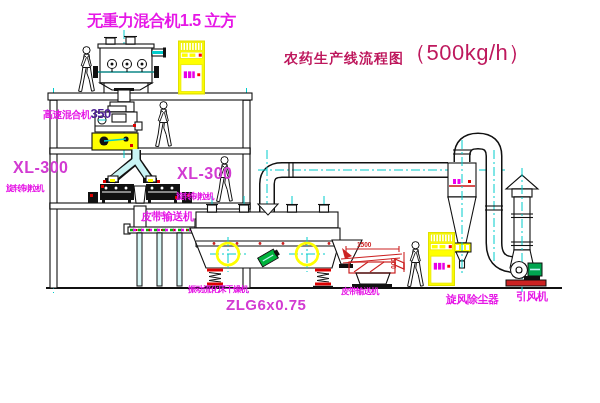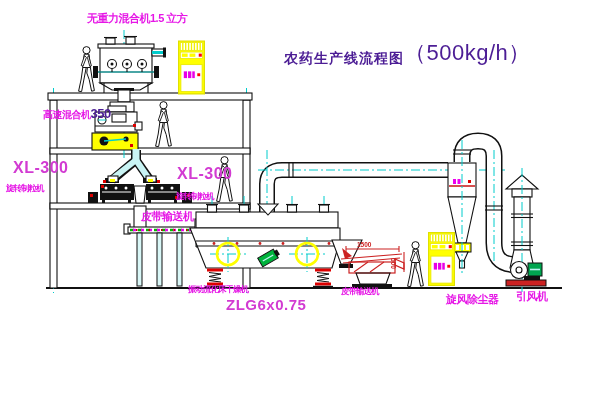--- a/index.html
+++ b/index.html
@@ -3,21 +3,21 @@
 <meta charset="utf-8">
 <style>
   html,body{margin:0;padding:0;background:#fff;}
   #stage{position:relative;width:600px;height:403px;background:#ffffff;overflow:hidden;
          font-family:"Liberation Sans",sans-serif;}
   #stage svg{position:absolute;left:0;top:0;}
   .lbl{position:absolute;font-weight:bold;color:#e617e6;white-space:nowrap;line-height:1;}
   .lbl.small{font-size:11px;letter-spacing:-0.5px;}
   .lbl.tiny{font-size:8.5px;letter-spacing:-1px;}
   .lbl.model{font-size:16px;font-weight:bold;color:#d23bd2;letter-spacing:0.5px;}
-  .lbl.red{color:#4c1d95;}
+  .lbl.red{color:#be185d;}
   .lbl.dim{font-size:6.5px;font-weight:bold;color:#cc2222;letter-spacing:0;}
   .title-cn{font-size:14px;letter-spacing:1px;position:relative;top:3px;}
   .title-cap{font-size:22px;font-weight:normal;letter-spacing:0.5px;}
   .num-cyan{color:#4c1d95;font-size:13px;}
   
   .blk{fill:#fff;stroke:#111;stroke-width:1.1;}
   .blkl{fill:none;stroke:#111;stroke-width:1.1;}
   .solid{fill:#111;stroke:none;}
   .cl{fill:none;stroke:#00cccc;stroke-width:1;stroke-dasharray:9 3 2 3;}
   .redl{fill:none;stroke:#cc2222;stroke-width:1.1;}
@@ -308,21 +308,21 @@
     <line x1="530" y1="269.5" x2="540" y2="269.5" stroke="#bdf2f2" stroke-width="1.6"></line>
     <rect class="solid" x="524" y="276" width="16" height="4"></rect>
     <rect x="506" y="280" width="40" height="6" fill="#cc2222" stroke="#111" stroke-width="1"></rect>
   </g>
 
   <g>
         <use href="#sym-cabinet" x="428" y="231" width="27" height="56"></use>
       </g>
 </svg>
 
-  <div class="lbl" style="left:87px;top:13px;font-size:11px;letter-spacing:-0.5px;">无重力混合机1.5 立方</div>
+  <div class="lbl" style="left:87px;top:13px;font-size:16px;letter-spacing:-0.5px;">无重力混合机1.5 立方</div>
 
   <div class="lbl red" style="left:284px;top:42px;">
     <span class="title-cn">农药生产线流程图</span><span class="title-cap">（500kg/h）</span>
   </div>
 
   <div class="lbl" style="left:43px;top:107px;font-size:10px;letter-spacing:-0.5px;">
     <span>高速混合机</span><span class="num-cyan">350</span>
   </div>
 
   <div class="lbl model" style="left:13px;top:160px;">XL-300</div>

